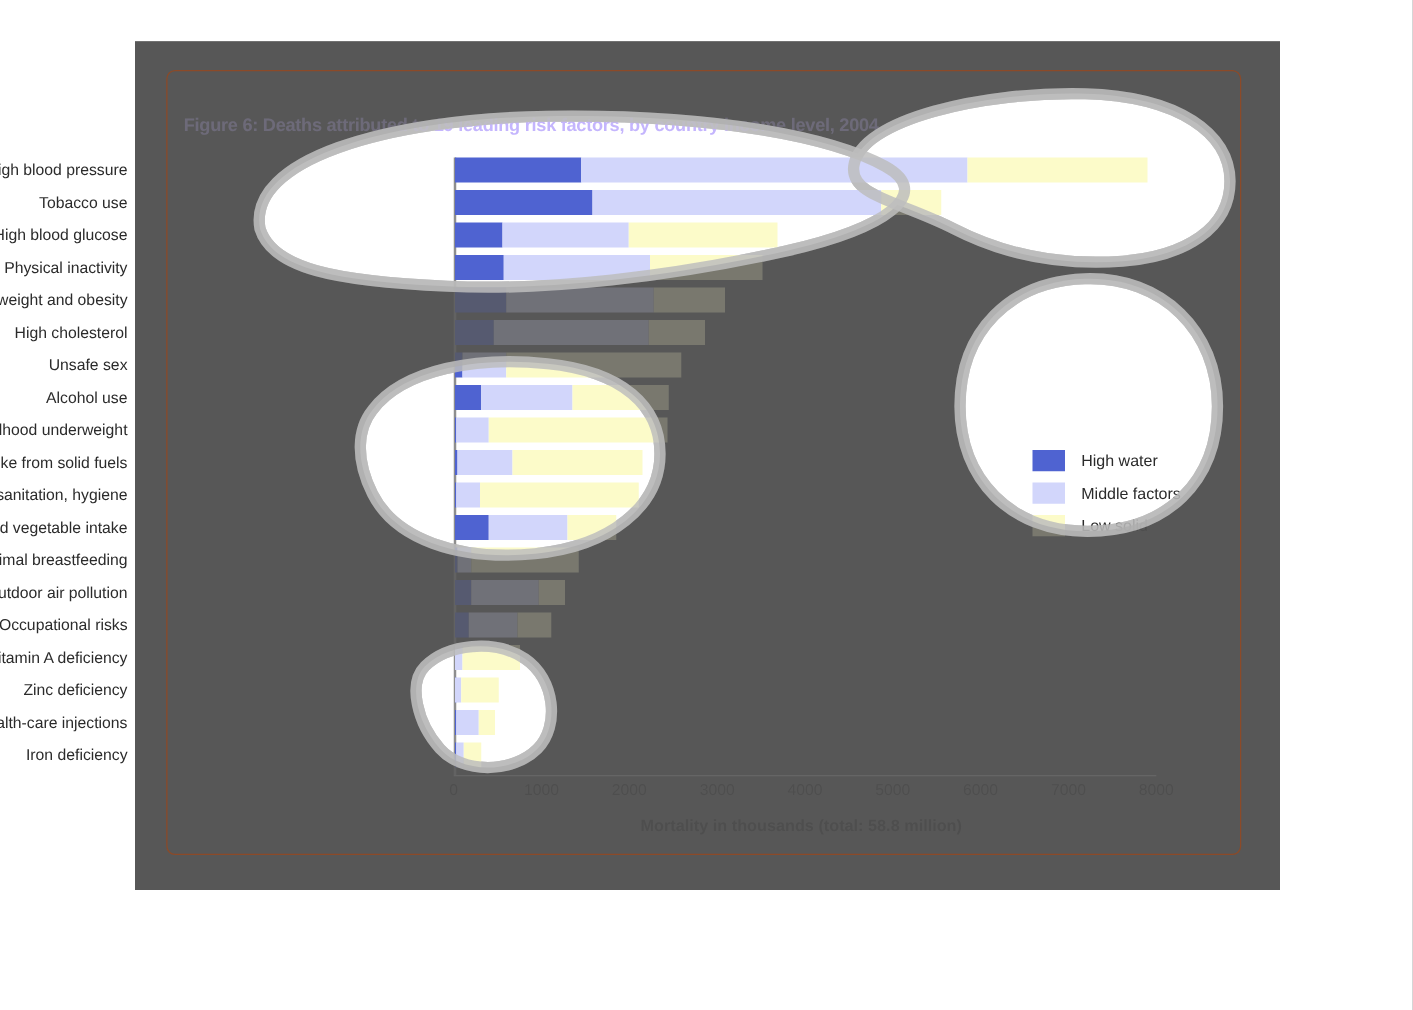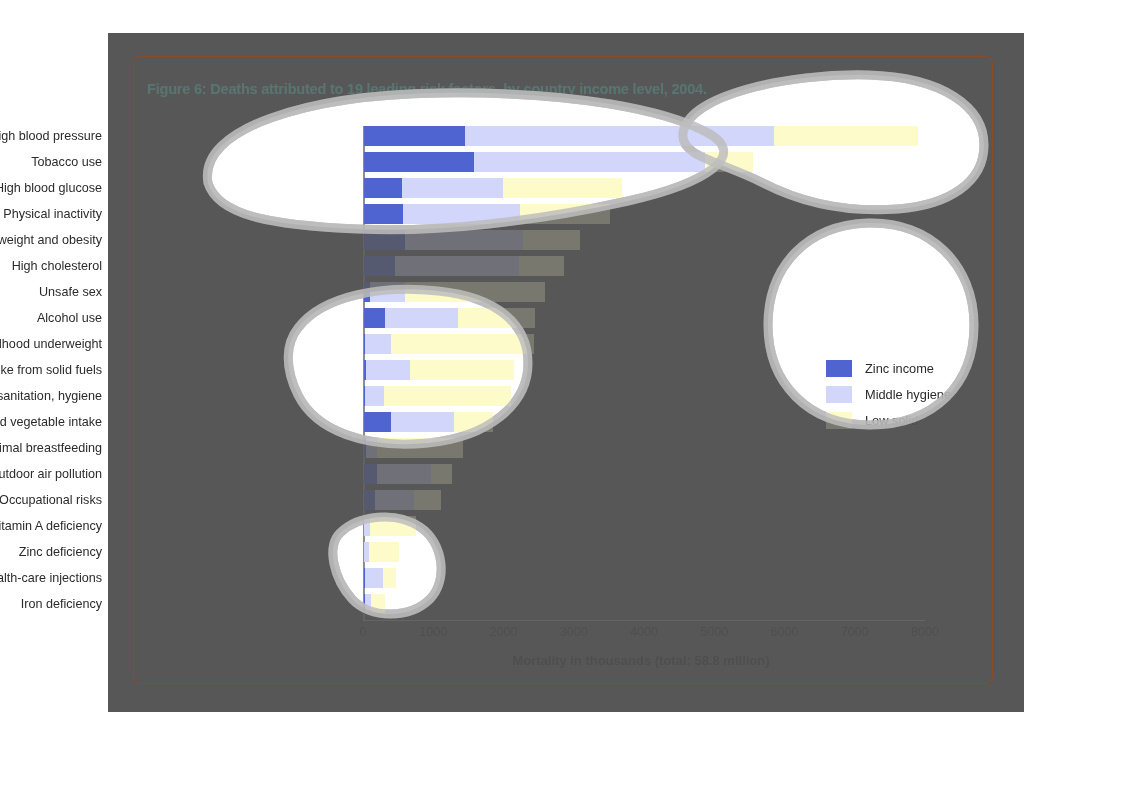--- a/index.html
+++ b/index.html
@@ -10,22 +10,22 @@
   #frame{position:absolute;left:25px;top:23px;width:860px;height:628px;
          border:1.5px solid #8c4a28;border-radius:7px;box-sizing:border-box;}
 
   
   #spotlights{position:absolute;left:0;top:0;width:916px;height:679px;overflow:hidden;}
   #spotlights svg{position:absolute;left:0;top:0;}
 
   
   #chart{position:absolute;left:0;top:0;width:916px;height:679px;}
 
-  #title{position:absolute;left:39px;top:48px;width:700px;
-         font-size:14.5px;font-weight:bold;color:#5eead4;letter-spacing:-0.2px;
+  #title{position:absolute;left:39px;top:60px;width:700px;
+         font-size:14.5px;font-weight:bold;color:#c4b5fd;letter-spacing:-0.2px;
          white-space:nowrap;}
 
   .plot{position:absolute;left:256px;top:93px;}   
 
   .row{position:relative;height:26px;}
   .row .lbl{position:absolute;right:262px;top:1px;width:240px;text-align:right;
             font-size:12.6px;color:#2b2b2b;white-space:nowrap;line-height:18px;}
   .seg{position:absolute;top:0;height:20px;}
   .s-high{background:#4f63d1;}
   .s-mid{background:#d2d6fb;}
@@ -208,25 +208,25 @@
         <div class="tick" style="left: 676.5px;">6000</div>
         <div class="tick" style="left: 746.75px;">7000</div>
         <div class="tick" style="left: 817px;">8000</div>
       </div>
 
     <div id="xlabel"><span>Mortality in thousands (total: 58.8 million)</span></div>
 
     <div id="legend">
         <div class="lrow">
           <div class="lswatch" style="background: rgb(79, 99, 209);"></div>
-          <div class="ltext">Zinc income</div>
+          <div class="ltext">High water</div>
         </div>
         <div class="lrow">
           <div class="lswatch" style="background: rgb(210, 214, 251);"></div>
-          <div class="ltext">Middle hygiene</div>
+          <div class="ltext">Middle factors</div>
         </div>
         <div class="lrow">
           <div class="lswatch" style="background: rgb(252, 251, 201);"></div>
           <div class="ltext">Low solid</div>
         </div>
       </div>
   </div>
 
   <svg id="veil" width="916" height="679" viewBox="0 0 916 679">
     <defs>

